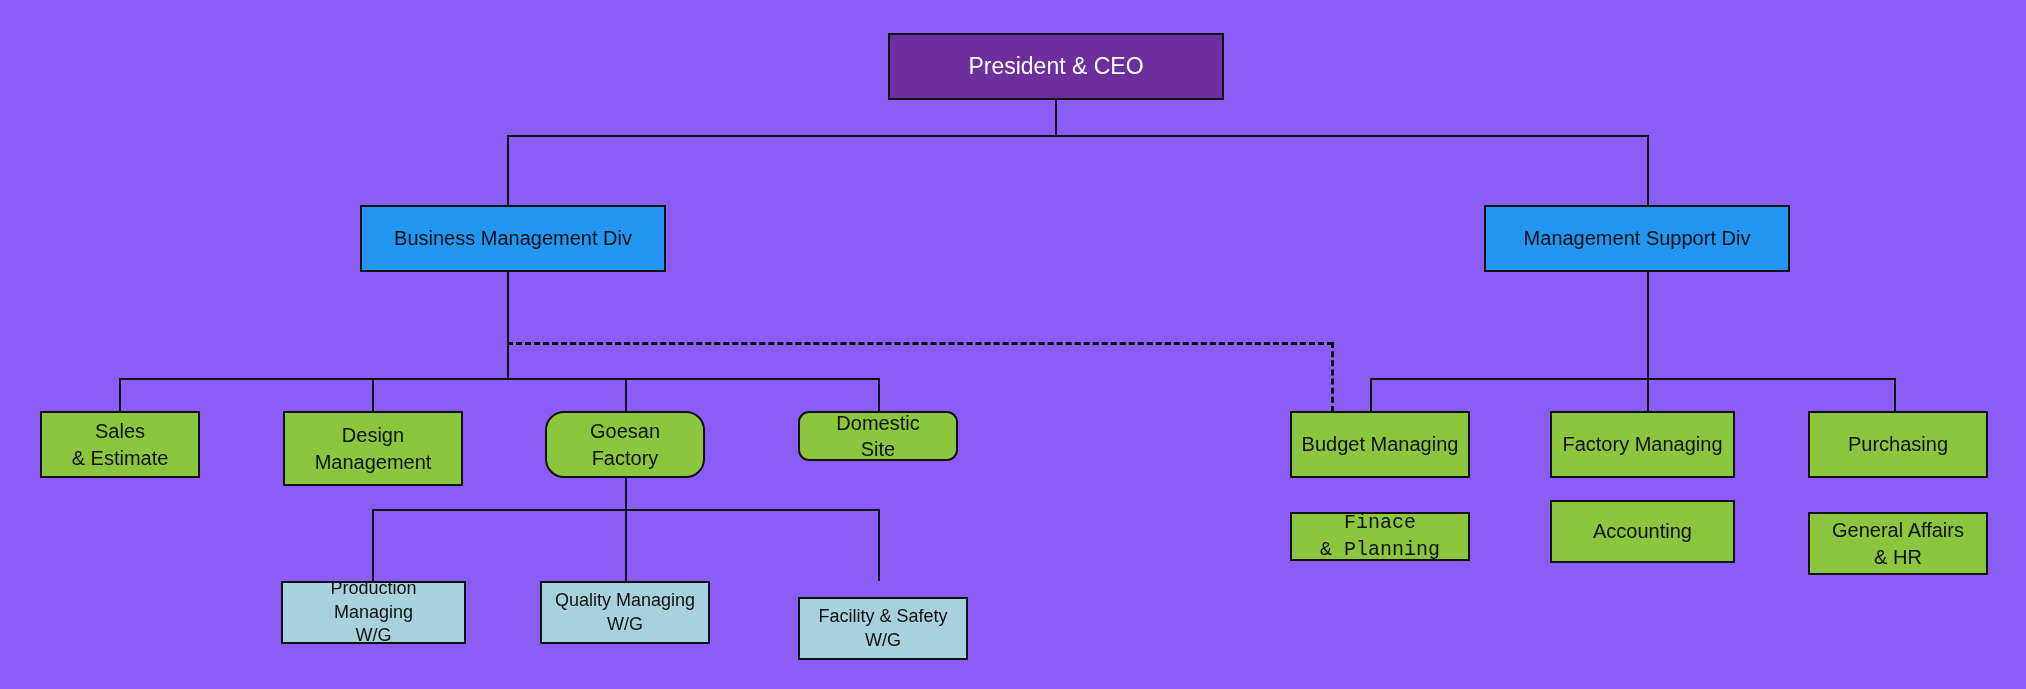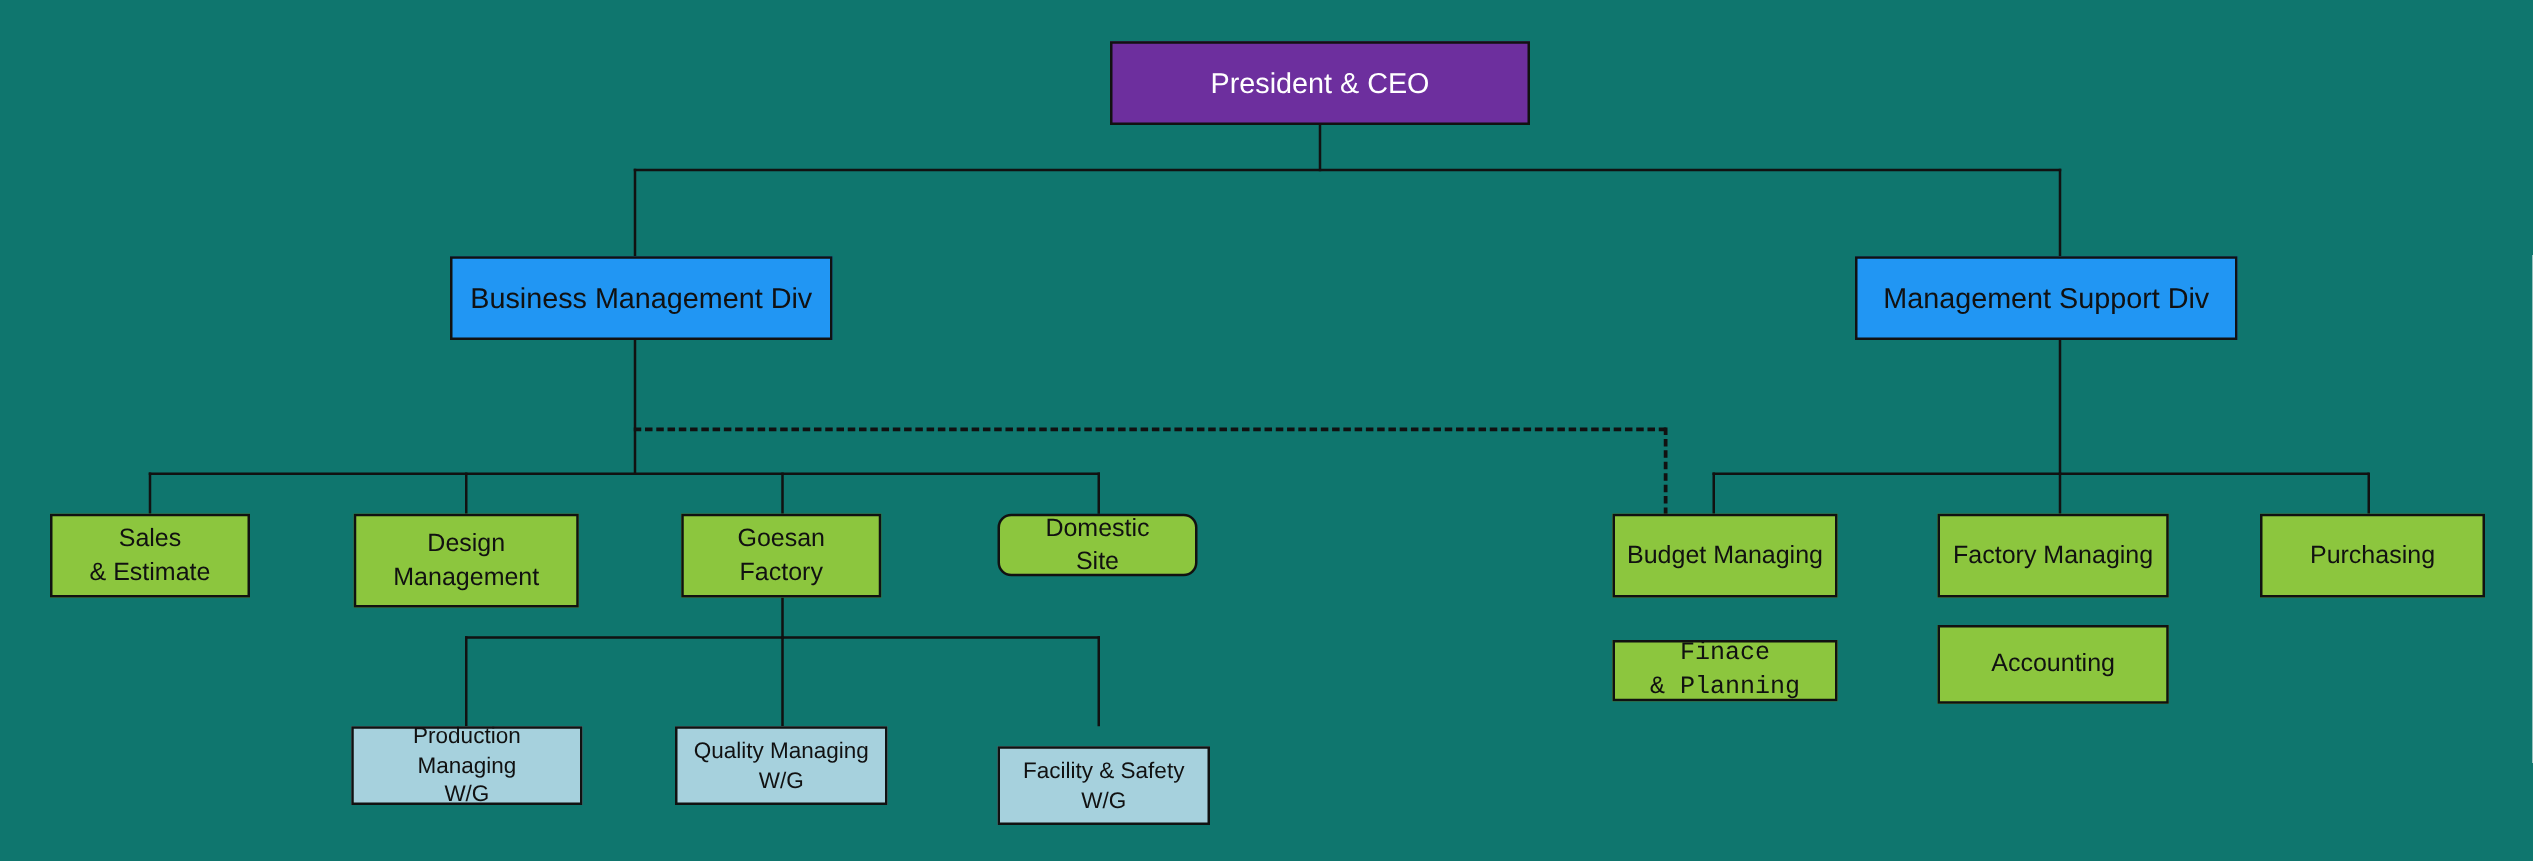--- a/index.html
+++ b/index.html
@@ -10,21 +10,21 @@
   }
   body {
     font-family: "Liberation Sans", "DejaVu Sans", sans-serif;
     color: #111111;
     -webkit-font-smoothing: antialiased;
   }
   #chart-root {
     position: relative;
     width: 2026px;
     height: 689px;
-    background: #0f766e;
+    background: #8b5cf6;
     overflow: hidden;
   }
   .node {
     position: absolute;
     box-sizing: border-box;
     border: 2px solid #111111;
     display: flex;
     align-items: center;
     justify-content: center;
     text-align: center;
@@ -33,21 +33,21 @@
     padding: 2px 6px;
   }
   .node-ceo {
     background: #6D2F9E;
     color: #ffffff;
     font-size: 23px;
   }
   .node-div {
     background: #2196F3;
     color: #111111;
-    font-size: 23px;
+    font-size: 20px;
   }
   .node-dept {
     background: #8CC63E;
     color: #111111;
     font-size: 20px;
   }
   .node-sub {
     background: #A6D1DD;
     color: #111111;
     font-size: 18px;
@@ -113,37 +113,39 @@
   <div class="node node-div" style="left:360px; top:205px; width:306px; height:67px;">Business Management Div</div>
 
   <div class="node node-div" style="left:1484px; top:205px; width:306px; height:67px;">Management Support Div</div>
 
   <div class="node node-dept" style="left:40px; top:411px; width:160px; height:67px;">Sales
 &amp; Estimate</div>
 
   <div class="node node-dept" style="left:283px; top:411px; width:180px; height:75px;">Design
 Management</div>
 
-  <div class="node node-dept" style="left:545px; top:411px; width:160px; height:67px;">Goesan
+  <div class="node node-dept" style="left:545px; top:411px; width:160px; height:67px;border-radius:19px;">Goesan
 Factory</div>
 
   <div class="node node-dept" style="left:798px; top:411px; width:160px; height:50px;border-radius:11px;">Domestic
 Site</div>
 
   <div class="node node-dept" style="left:1290px; top:411px; width:180px; height:67px;">Budget Managing</div>
 
   <div class="node node-dept" style="left:1808px; top:411px; width:180px; height:67px;">Purchasing</div>
 
   <div class="node node-dept" style="left:1550px; top:411px; width:185px; height:67px;">Factory Managing</div>
 
   <div class="node node-dept" style="left:1290px; top:512px; width:180px; height:49px;font-family:Liberation Mono, monospace;">Finace
 &amp; Planning</div>
 
   <div class="node node-dept" style="left:1550px; top:500px; width:185px; height:63px;">Accounting</div>
 
+  <div class="node node-dept" style="left:1808px; top:512px; width:180px; height:63px;">General Affairs
+&amp; HR</div>
 
   <div class="node node-sub" style="left:281px; top:581px; width:185px; height:63px;">Production Managing
 W/G</div>
 
   <div class="node node-sub" style="left:540px; top:581px; width:170px; height:63px;">Quality Managing
 W/G</div>
 
   <div class="node node-sub" style="left:798px; top:581px; width:170px; height:63px;margin-top:16px;">Facility &amp; Safety
 W/G</div>
 

